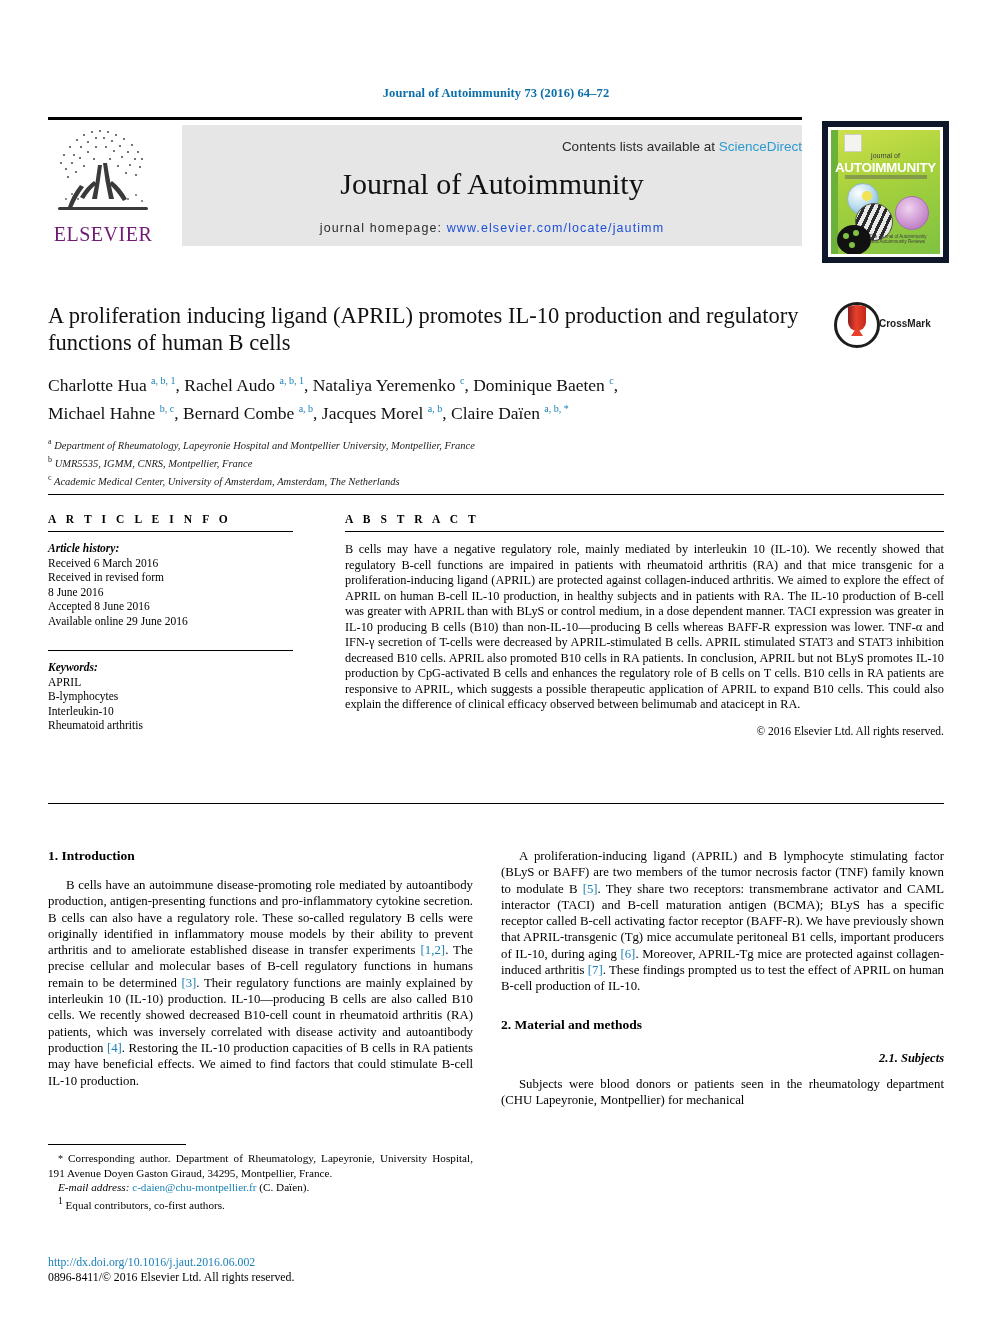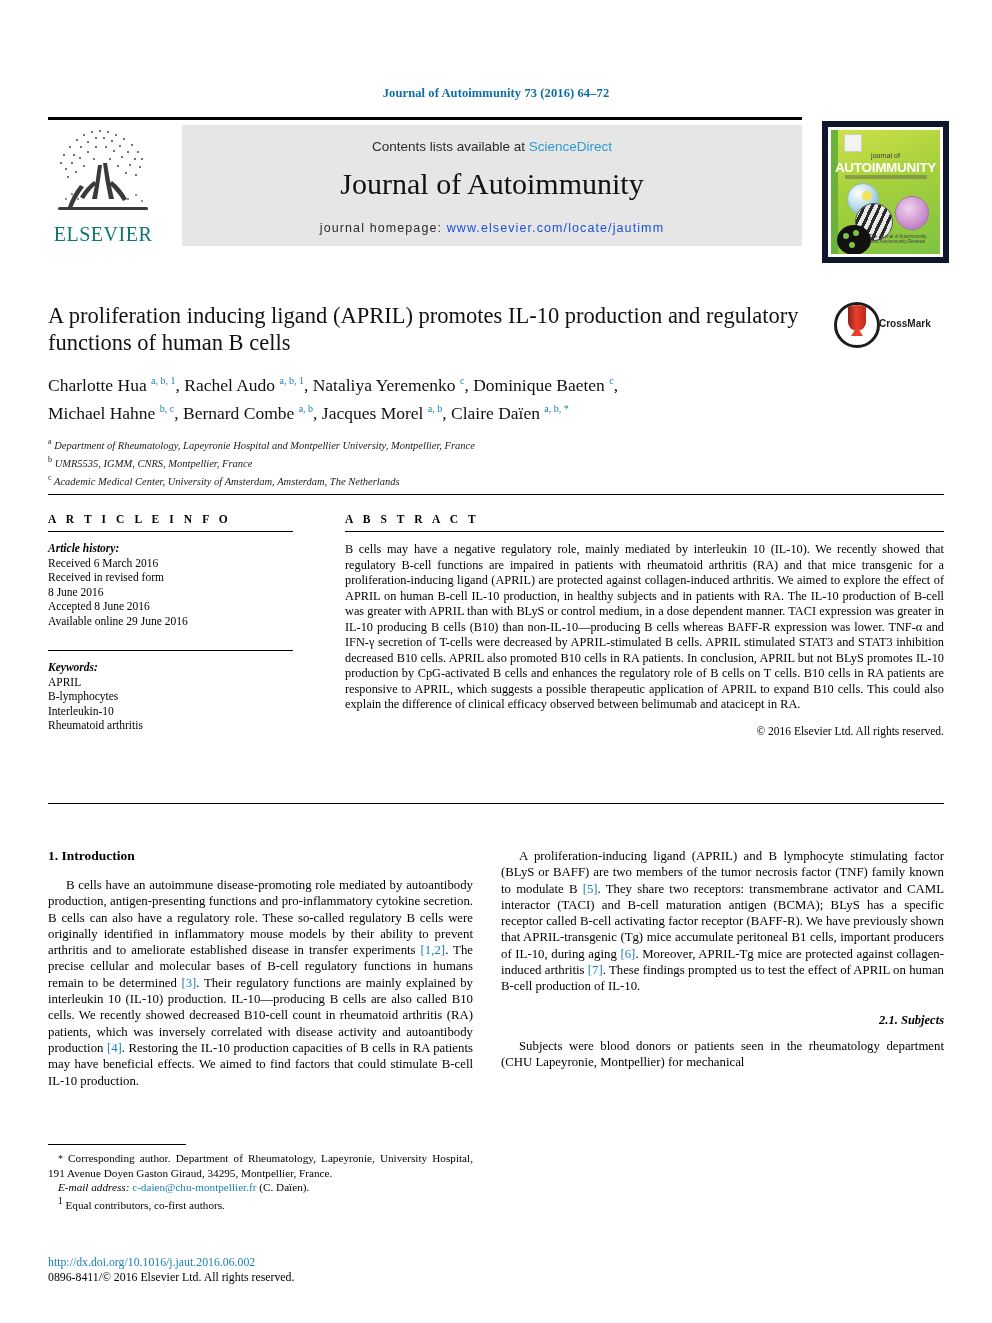--- a/index.html
+++ b/index.html
@@ -62,35 +62,35 @@
     height: 98px;
   }
   .elsevier-word {
     position: absolute;
     left: 0; top: 98px;
     width: 110px;
     text-align: center;
     font-family: "Liberation Serif", serif;
     font-size: 20px;
     letter-spacing: 0.5px;
-    color: #0f766e;
+    color: #701a75;
     font-weight: 400;
   }
   .journal-band {
     position: absolute;
     left: 134px; top: 8px;
     width: 620px;
     height: 121px;
     background: #e6e6e6;
   }
   .contents-line {
     position: absolute;
     left: 0; top: 14px;
     width: 620px;
-    text-align: center;
+    text-align: right;
     font-family: "Liberation Sans", sans-serif;
     font-size: 13.5px;
     color: #2b2b2b;
   }
   .contents-line .sd {
     color: #2a9bd0;
   }
   .journal-title {
     position: absolute;
     left: 0; top: 42px;
@@ -604,20 +604,21 @@
     </p>
   </div>
 
   <div class="body-right">
     <p class="para" style="text-indent:0">
       <span></span>
     </p>
     <p class="para">
       <span>A proliferation-inducing ligand (APRIL) and B lymphocyte stimulating factor (BLyS or BAFF) are two members of the tumor necrosis factor (TNF) family known to modulate B </span><span class="ref">[5]</span><span>. They share two receptors: transmembrane activator and CAML interactor (TACI) and B-cell maturation antigen (BCMA); BLyS has a specific receptor called B-cell activating factor receptor (BAFF-R). We have previously shown that APRIL-transgenic (Tg) mice accumulate peritoneal B1 cells, important producers of IL-10, during aging </span><span class="ref">[6]</span><span>. Moreover, APRIL-Tg mice are protected against collagen-induced arthritis </span><span class="ref">[7]</span><span>. These findings prompted us to test the effect of APRIL on human B-cell production of IL-10.</span>
     </p>
+    <div class="h2" style="margin-top:22px">2. Material and methods</div>
     <div class="h3">2.1. Subjects</div>
     <p class="para">Subjects were blood donors or patients seen in the rheumatology department (CHU Lapeyronie, Montpellier) for mechanical</p>
   </div>
 
   <div class="footnote-zone">
     <div class="fn-rule"></div>
     <p class="fn fn-indent">
       <span class="star">*</span><span> Corresponding author. Department of Rheumatology, Lapeyronie, University Hospital, 191 Avenue Doyen Gaston Giraud, 34295, Montpellier, France.</span>
     </p>
     <p class="fn fn-indent">

